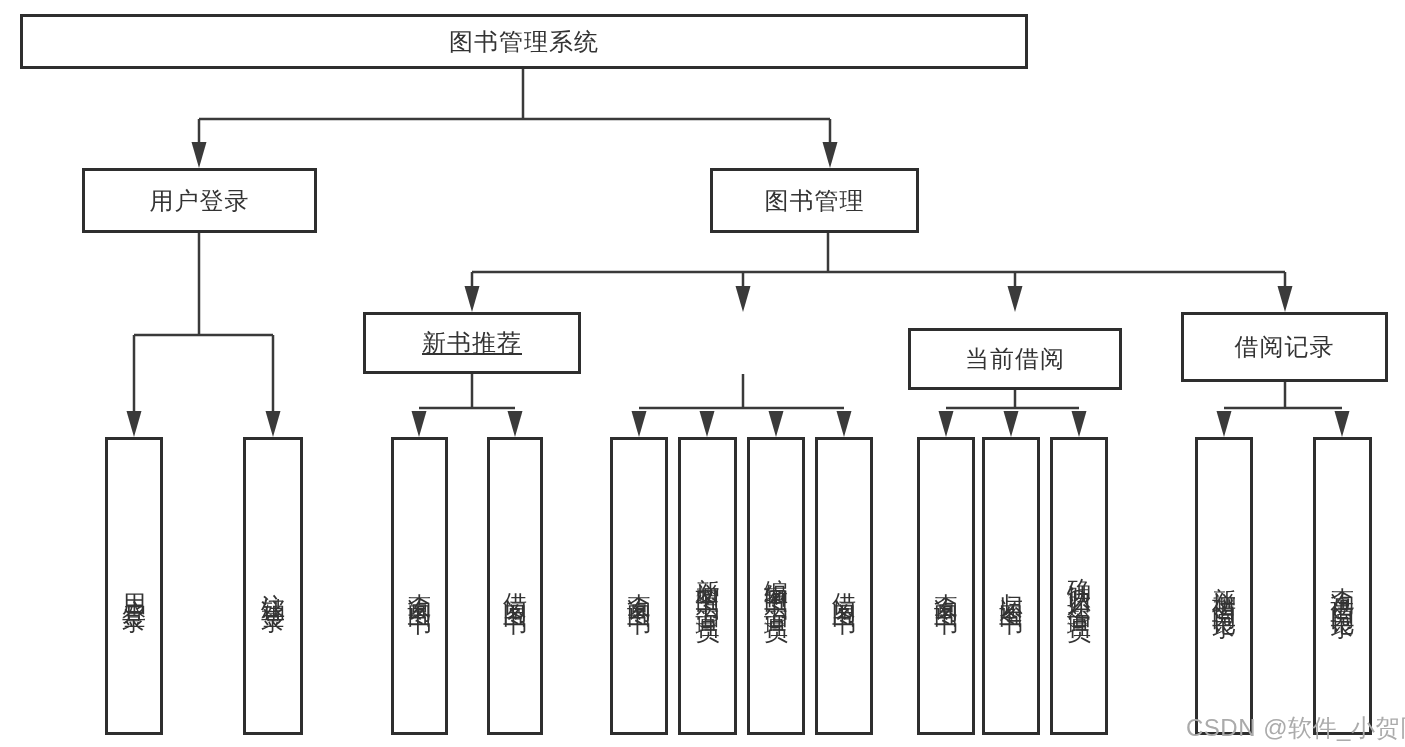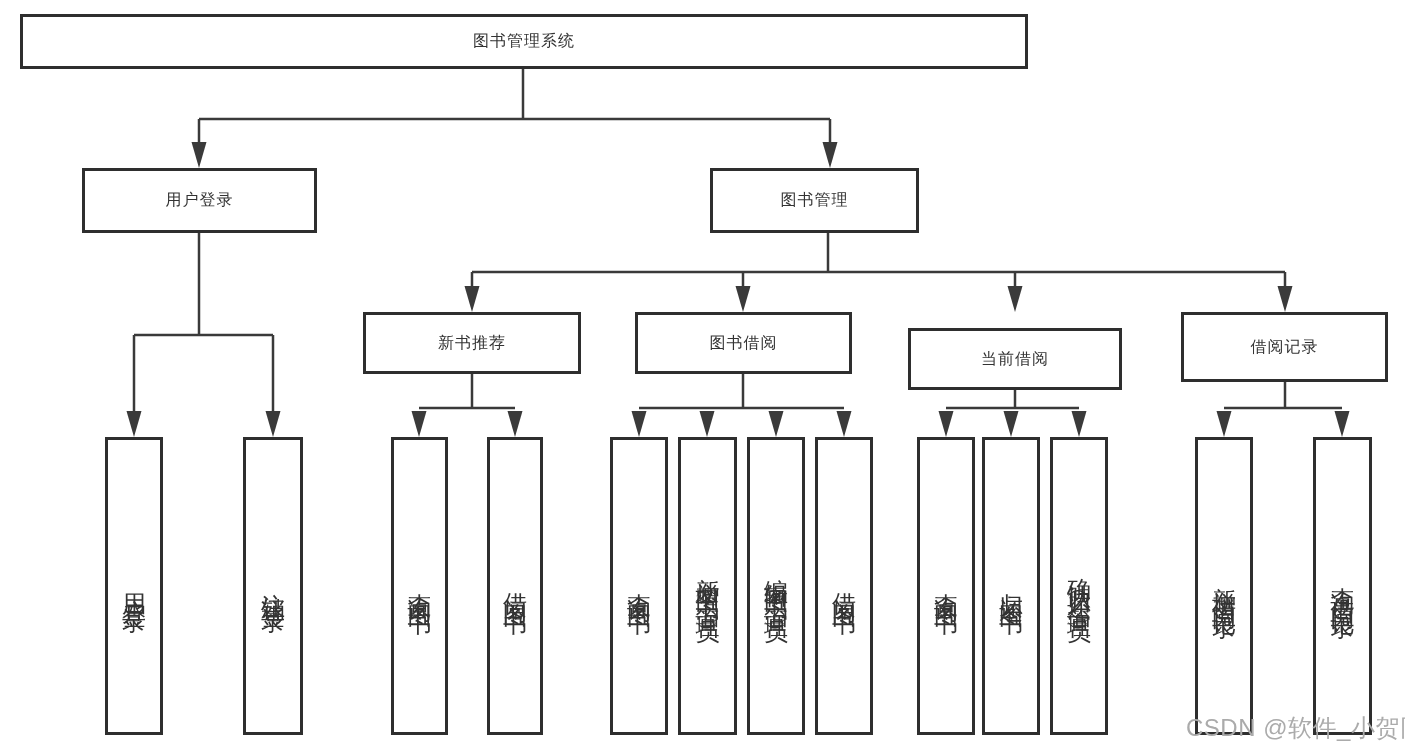--- a/index.html
+++ b/index.html
@@ -13,21 +13,21 @@
   .connectors{position:absolute;left:0;top:0;z-index:1;}
   .node{
     position:absolute;
     box-sizing:border-box;
     border:3px solid #2e2e2e;
     background:#ffffff;
     display:flex;align-items:center;justify-content:center;
     color:#333333;
     z-index:2;
   }
-  .hnode{font-size:16px;letter-spacing:1px;}
+  .hnode{font-size:24px;letter-spacing:1px;}
   .leaf{z-index:2;}
   .leaf span{
     writing-mode:vertical-rl;
     text-orientation:mixed;
     font-size:24px;
     letter-spacing:6px;
     color:#333333;
     line-height:1;
   }
   .watermark{
@@ -104,25 +104,22 @@
     <span>图书管理系统</span>
   </div>
 
   <div class="node hnode" style="left:82px;top:168px;width:235px;height:65px;">
     <span>用户登录</span>
   </div>
   <div class="node hnode" style="left:710px;top:168px;width:209px;height:65px;">
     <span>图书管理</span>
   </div>
 
-  <div class="node hnode" style="left:363px;top:312px;width:218px;height:62px;">
+  <div class="node hnode" style="left:363px;top:312px;width:218px;height:62px;text-decoration:underline;">
     <span>新书推荐</span>
-  </div>
-  <div class="node hnode" style="left:635px;top:312px;width:217px;height:62px;">
-    <span>图书借阅</span>
   </div>
   <div class="node hnode" style="left:908px;top:328px;width:214px;height:62px;">
     <span>当前借阅</span>
   </div>
   <div class="node hnode" style="left:1181px;top:312px;width:207px;height:70px;">
     <span>借阅记录</span>
   </div>
 
   <div class="node leaf" style="left:105px;top:437px;width:58px;height:298px;">
     <span>用户登录</span>

